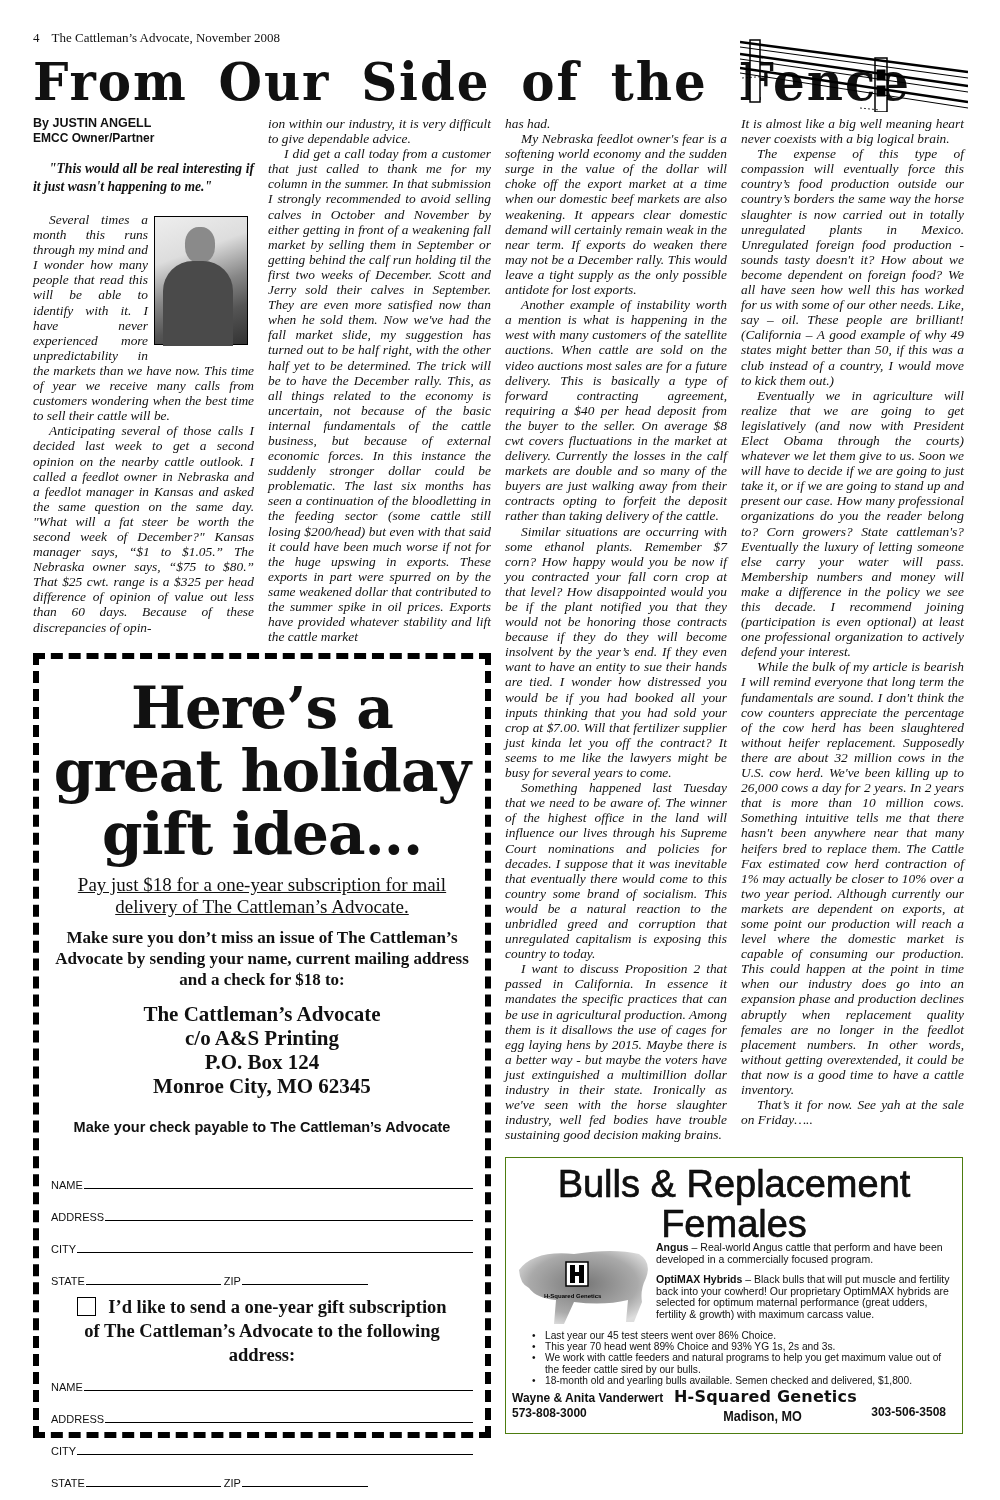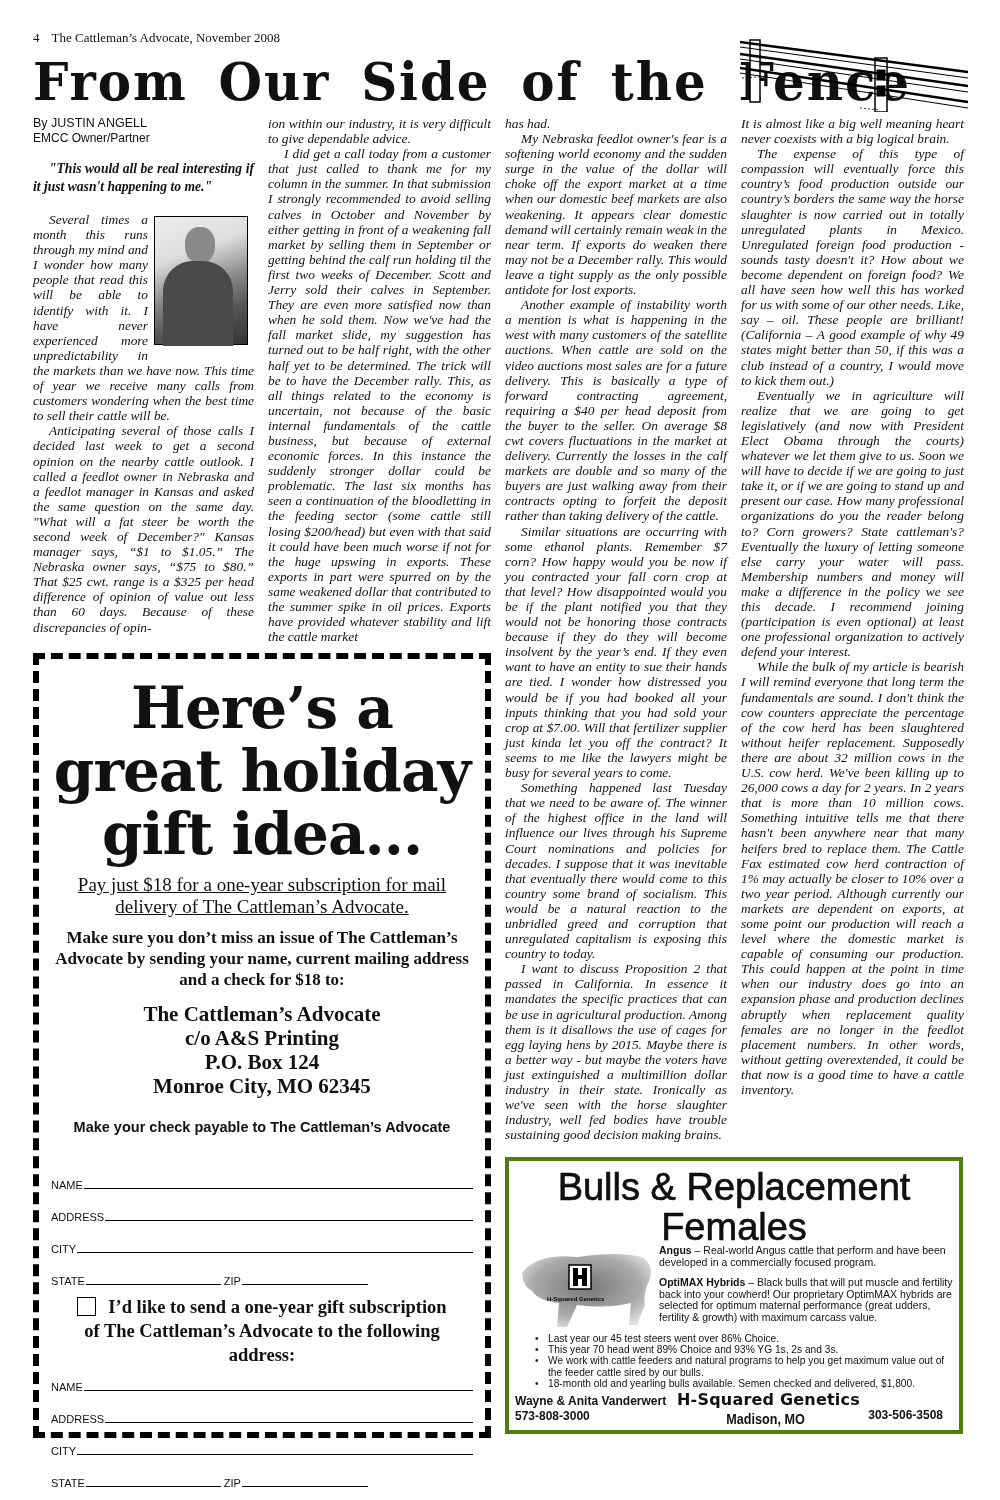--- a/index.html
+++ b/index.html
@@ -11,21 +11,21 @@
 
   .headline { position: absolute; left: 33px; top: 52px; font-family: "DejaVu Serif", serif; font-weight: bold;
     font-size: 52px; letter-spacing: 2px; word-spacing: 12px; line-height: 60px; transform: scaleX(0.96); transform-origin: left; white-space: nowrap; }
 
   .fence { position: absolute; left: 740px; top: 30px; width: 225px; width: 228px; height: 82px; }
 
   .col { position: absolute; font-size: 13.4px; line-height: 15.1px; text-align: justify; hyphens: auto; }
   .col p { text-indent: 16px; font-style: italic; }
   .col p.noind { text-indent: 0; }
 
-  .byline { font-family: "Liberation Sans", sans-serif; font-size: 12px; line-height: 15px; text-align: left; }
+  .byline { font-family: "Liberation Sans", sans-serif; font-size: 12px; line-height: 15px; text-align: left; font-weight: bold; }
   .byline .name { font-size: 12.5px; }
   .pullquote { font-style: italic; font-weight: bold; font-size: 13.6px; line-height: 17.5px; margin: 14px 0 17px 0; text-indent: 16px; }
 
   .photo-wrap { float: right; width: 100px; height: 135px; margin: 4px 0 4px 6px; position: relative; }
   .photo { position: absolute; left: 0; top: 0; width: 94px; height: 129px; border: 1px solid #000;
     background: linear-gradient(160deg, #eee 0%, #ddd 30%, #888 55%, #555 75%, #333 100%); }
   .photo-shadow { position: absolute; left: 6px; top: 6px; width: 94px; height: 129px; background: #111; z-index: -1; }
   .photo .head { position: absolute; left: 30px; top: 10px; width: 30px; height: 36px; border-radius: 45%; background: #8a8a8a; }
   .photo .body { position: absolute; left: 8px; top: 44px; width: 70px; height: 85px; border-radius: 30px 30px 0 0; background: #4a4a4a; }
 
@@ -38,21 +38,21 @@
   .sub-ad .payable { font-family: Liberation Sans, sans-serif; font-weight: bold; font-size: 14.5px; margin-top: 21px; }
   .form-row { display: flex; align-items: flex-end; font-family: "Liberation Sans", sans-serif; font-size: 11px; text-align: right; height: 32px; padding-left: 0; }
   .form-row .line { flex: 1; border-bottom: 1px solid #000; height: 1px; margin-left: 1px; margin-bottom: 2px; }
   .form-row .short { flex: 0 0 135px; }
   .form-row .zip-gap { margin-left: 3px; }
   .form-area { margin-top: 24px; padding: 0 2px; }
   .gift { font-family: "Liberation Serif", serif; font-weight: bold; font-size: 18.5px; line-height: 24px; margin-top: 8px; }
   .gift .checkbox { display: inline-block; width: 19px; height: 19px; border: 1px solid #000; vertical-align: -3px; margin-right: 12px; background: #fff; cursor: pointer; }
 
   
-  .bulls-ad { position: absolute; left: 505px; top: 1157px; width: 458px; height: 277px; border: 4px solid #4d7c0f; font-family: "Liberation Sans", sans-serif; padding-left: 20px; }
+  .bulls-ad { position: absolute; left: 505px; top: 1157px; width: 458px; height: 277px; border: 1px solid #4d7c0f; font-family: "Liberation Sans", sans-serif; padding-left: 20px; }
   .bulls-ad .title { position: absolute; left: 0; right: 0; top: 6px; text-align: center; font-size: 38px; line-height: 40px; font-weight: normal; -webkit-text-stroke: 0.6px #000; }
   .bulls-ad .cow { position: absolute; left: 8px; top: 82px; width: 140px; height: 88px; }
   .bulls-ad .desc { position: absolute; left: 150px; top: 84px; width: 300px; font-size: 10.5px; line-height: 11.5px; }
   .bulls-ad .desc p { margin-bottom: 9px; }
   .bulls-ad .bullets { position: absolute; left: 26px; top: 172px; width: 420px; font-size: 10.2px; line-height: 11.2px; list-style: none; }
   .bulls-ad .bullets li { position: relative; padding-left: 13px; }
   .bulls-ad .bullets li::before { content: "\2022"; position: absolute; left: 0; }
   .bulls-ad .footer-left { position: absolute; left: 6px; top: 233px; font-size: 12px; line-height: 15px; font-weight: bold; }
   .bulls-ad .brand { position: absolute; left: 168px; top: 229px; font-family: "DejaVu Sans", sans-serif; font-weight: bold; font-size: 16px; letter-spacing: 0.2px; }
   .bulls-ad .city { position: absolute; left: 213px; top: 250px; font-size: 14px; font-weight: bold; transform: scaleX(0.9); }
@@ -113,20 +113,21 @@
   <p>Similar situations are occurring with some ethanol plants. Remember $7 corn?  How happy would you be now if you contracted your fall corn crop at that level? How disappointed would you be if the plant notified you that they would not be honoring those contracts because if they do they will become insolvent by the year’s end. If they even want to have an entity to sue their hands are tied. I wonder how distressed you would be if you had booked all your inputs thinking that you had sold your crop at $7.00. Will that fertilizer supplier just kinda let you off the contract?  It seems to me like the lawyers might be busy for several years to come.</p>
   <p>Something happened last Tuesday that we need to be aware of. The winner of the highest office in the land will influence our lives through his Supreme Court nominations and policies for decades. I suppose that it was inevitable that eventually there would come to this country some brand of socialism. This would be a natural reaction to the unbridled greed and corruption that unregulated capitalism is exposing this country to today.</p>
   <p>I want to discuss Proposition 2 that passed in California. In essence it mandates the specific practices that can be use in agricultural production. Among them is it disallows the use of cages for egg laying hens by 2015. Maybe there is a better way - but maybe the voters have just extinguished a multimillion dollar industry in their state. Ironically as we've seen with the horse slaughter industry, well fed bodies have trouble sustaining good decision making brains.</p>
 </div>
 
 <div class="col" style="left:741px; top:116px; width:223px;">
   <p class="noind">It is almost like a big well meaning heart never coexists with a big logical brain.</p>
   <p>The expense of this type of compassion will eventually force this country’s food production outside our country’s borders the same way the horse slaughter is now carried out in totally unregulated plants in Mexico. Unregulated foreign food production - sounds tasty doesn't it? How about we become dependent on foreign food? We all have seen how well this has worked for us with some of our other needs. Like, say – oil. These people are brilliant! (California – A good example of why 49 states might better than 50, if this was a club instead of a country, I would move to kick them out.)</p>
   <p>Eventually we in agriculture will realize that we are going to get legislatively (and now with President Elect Obama through the courts) whatever we let them give to us. Soon we will have to decide if we are going to just take it, or if we are going to stand up and present our case. How many professional organizations do you the reader belong to? Corn growers? State cattleman's? Eventually the luxury of letting someone else carry your water will pass. Membership numbers and money will make a difference in the policy we see this decade. I recommend joining (participation is even optional) at least one professional organization to actively defend your interest.</p>
   <p>While the bulk of my article is bearish I will remind everyone that long term the fundamentals are sound. I don't think the cow counters appreciate the percentage of the cow herd has been slaughtered without heifer replacement. Supposedly there are about 32 million cows in the U.S. cow herd. We've been killing up to 26,000 cows a day for 2 years. In 2 years that is more than 10 million cows. Something intuitive tells me that there hasn't been anywhere near that many heifers bred to replace them. The Cattle Fax estimated cow herd contraction of 1% may actually be closer to 10% over a two year period. Although currently our markets are dependent on exports, at some point our production will reach a level where the domestic market is capable of consuming our production. This could happen at the point in time when our industry does go into an expansion phase and production declines abruptly when replacement quality females are no longer in the feedlot placement numbers. In other words, without getting overextended, it could be that now is a good time to have a cattle inventory.</p>
+  <p>That’s it for now. See yah at the sale on Friday…..</p>
 </div>
 
 <div class="sub-ad">
   <div class="big">
     <div>Here’s a</div>
     <div>great holiday</div>
     <div>gift idea...</div>
   </div>
   <div class="pay">Pay just $18 for a one-year subscription for mail delivery of The Cattleman’s Advocate.</div>
   <div class="make">Make sure you don’t miss an issue of The Cattleman’s Advocate by sending your name, current mailing address and a check for $18 to:</div>

